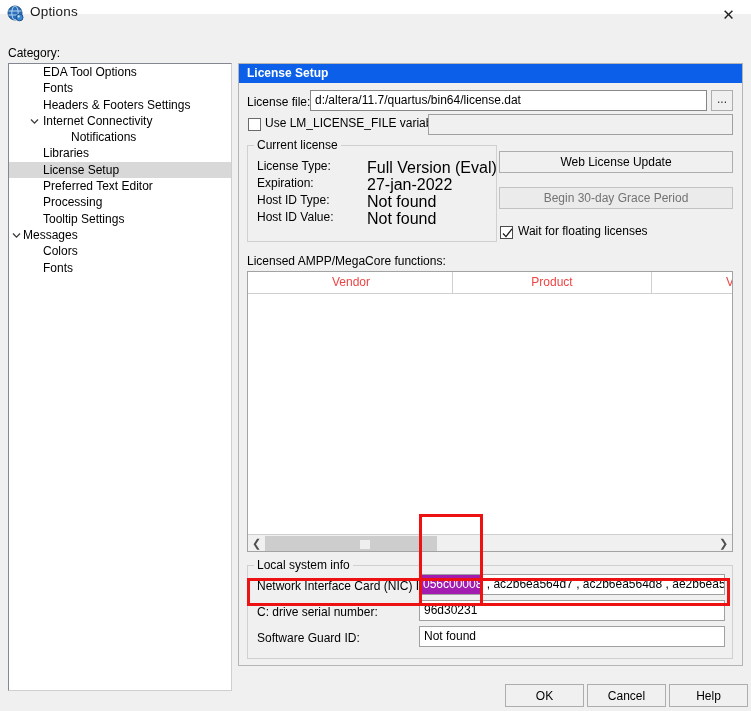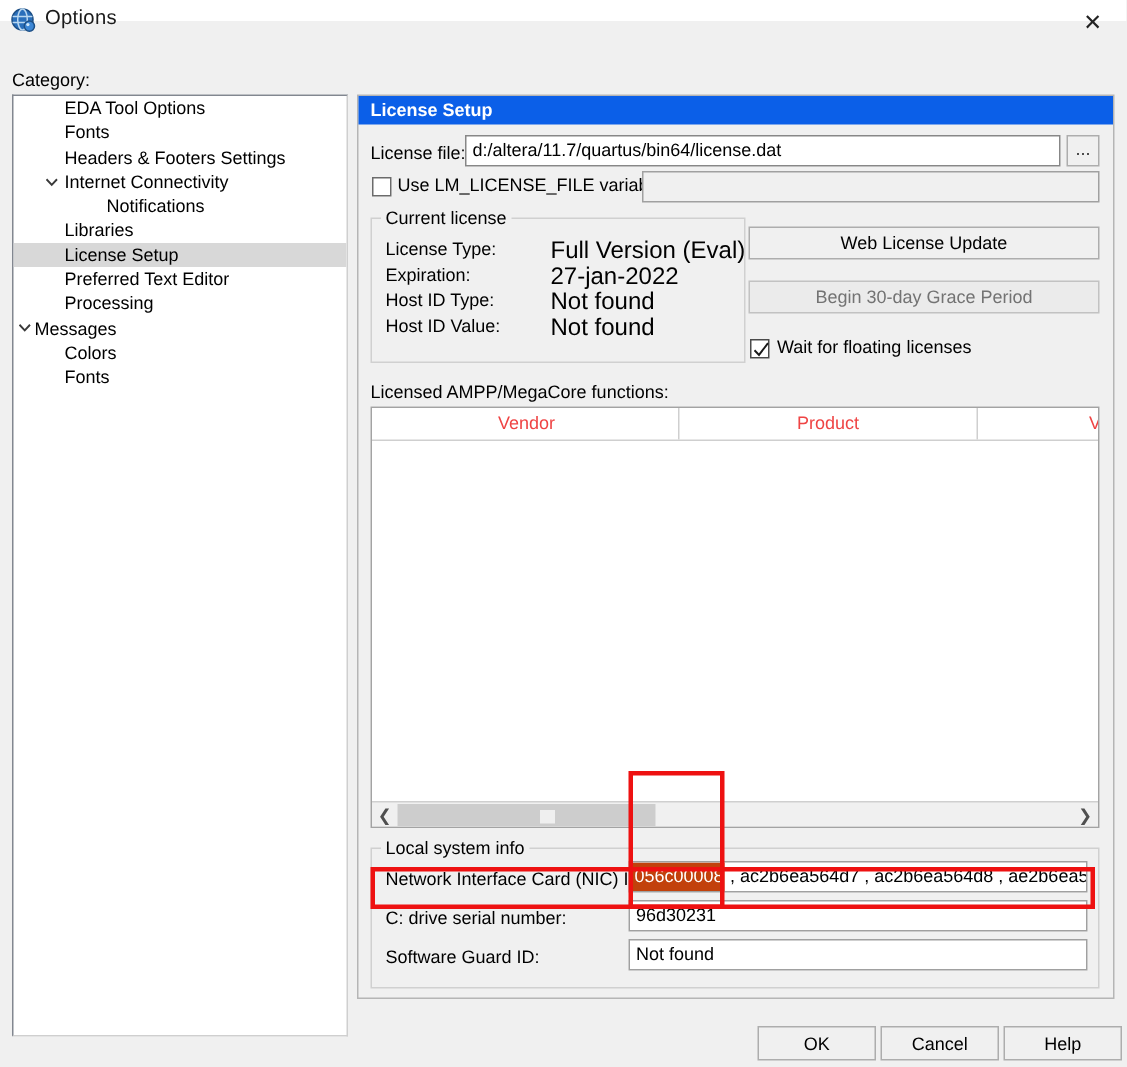--- a/index.html
+++ b/index.html
@@ -166,21 +166,21 @@
     position: absolute; left: 15px; top: 494px; background: #f0f0f0;
     padding: 0 3px; font-size: 12px;
   }
   .lsi-key { position: absolute; font-size: 12px; }
   .lsi-field {
     position: absolute; background: #ffffff; border: 1px solid #a0a0a0;
     font-size: 12px; line-height: 19px; height: 21px; padding-left: 4px;
     white-space: nowrap; overflow: hidden; color: #000;
   }
   #nic-sel {
-    display: inline-block; background: #c2410c; color: #ffffff;
+    display: inline-block; background: #a21caf; color: #ffffff;
     margin-left: -2px; padding: 0 1px;
   }
 
   
   .dlg-btn {
     position: absolute; top: 684px; height: 23px; width: 79px;
     background: #f0f0f0; border: 1px solid #adadad;
     font-size: 12px; display: flex; align-items: center; justify-content: center;
   }
   #ok-btn { left: 505px; }
@@ -238,20 +238,23 @@
         <span class="tree-label" style="left: 34px;">Libraries</span>
       </div>
       <div class="tree-row sel">
         <span class="tree-label" style="left: 34px;">License Setup</span>
       </div>
       <div class="tree-row">
         <span class="tree-label" style="left: 34px;">Preferred Text Editor</span>
       </div>
       <div class="tree-row">
         <span class="tree-label" style="left: 34px;">Processing</span>
+      </div>
+      <div class="tree-row">
+        <span class="tree-label" style="left: 34px;">Tooltip Settings</span>
       </div>
       <div class="tree-row">
         <span class="chev" style="left: 2px;">
           <svg width="9" height="9" viewBox="0 0 9 9">
             <path d="M1 2.5 L4.5 6.2 L8 2.5" stroke="#3a3a3a" stroke-width="1.25" fill="none"></path>
           </svg>
         </span>
         <span class="tree-label" style="left: 14px;">Messages</span>
       </div>
       <div class="tree-row">

